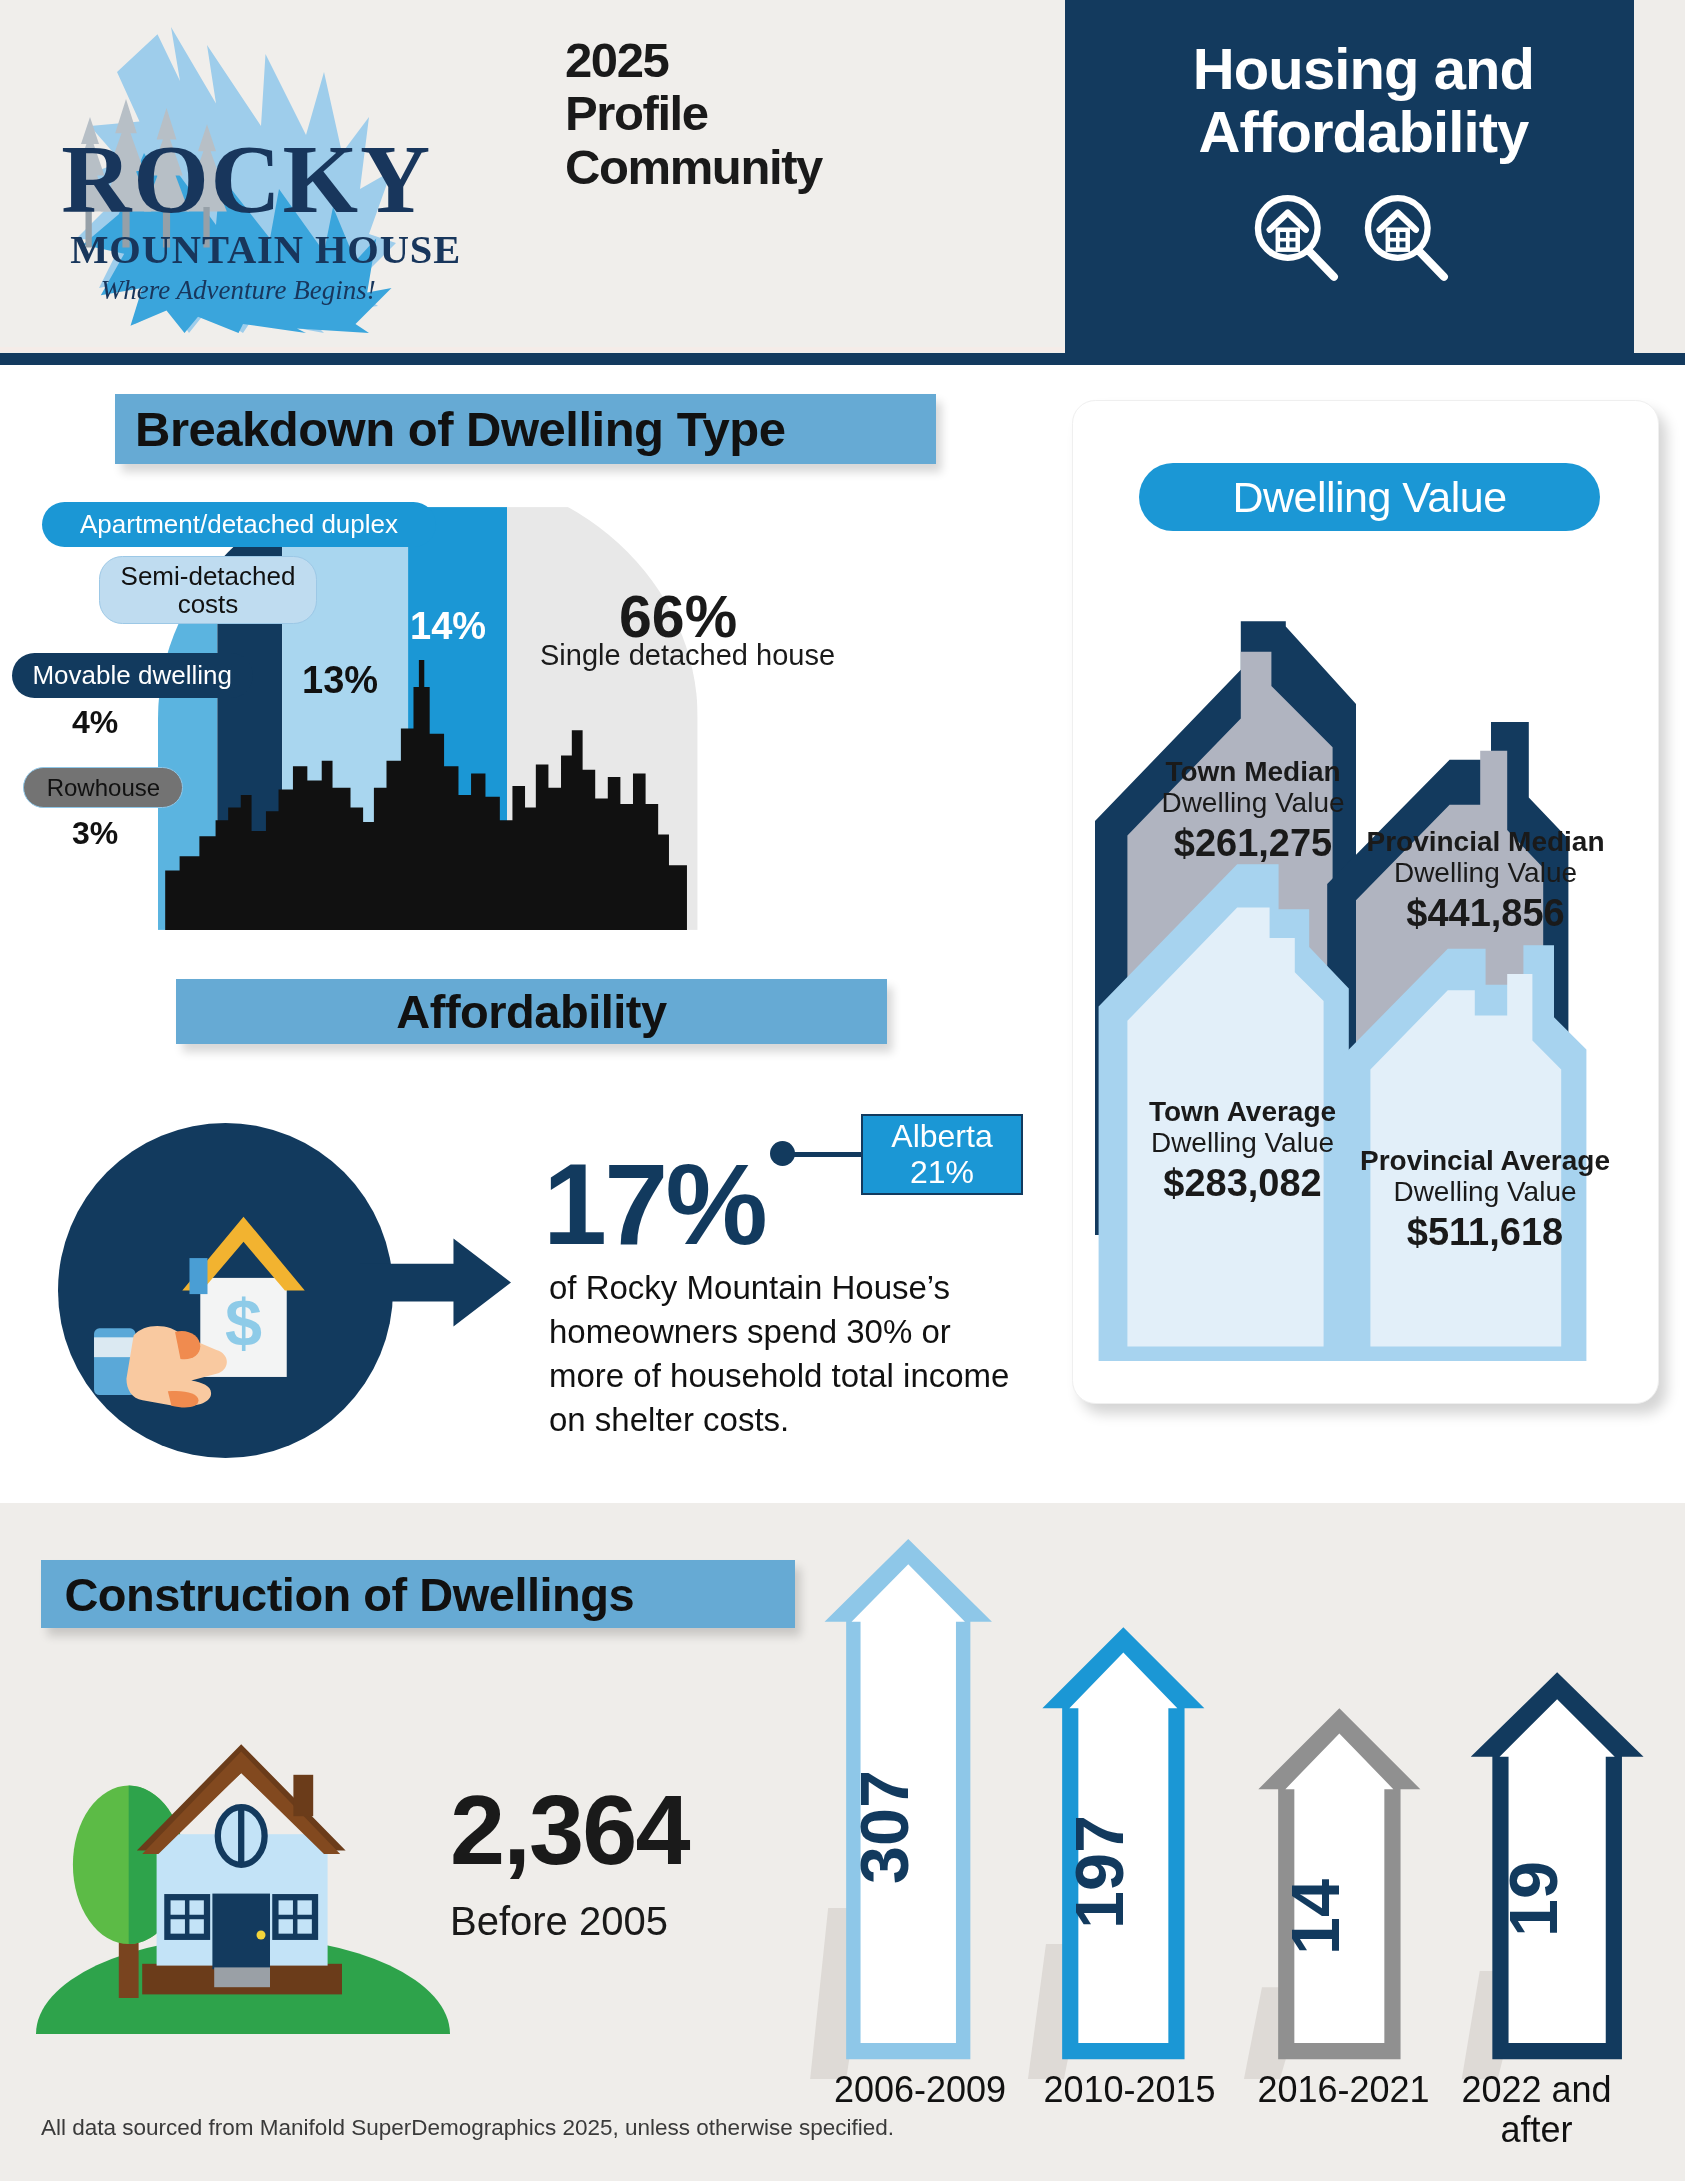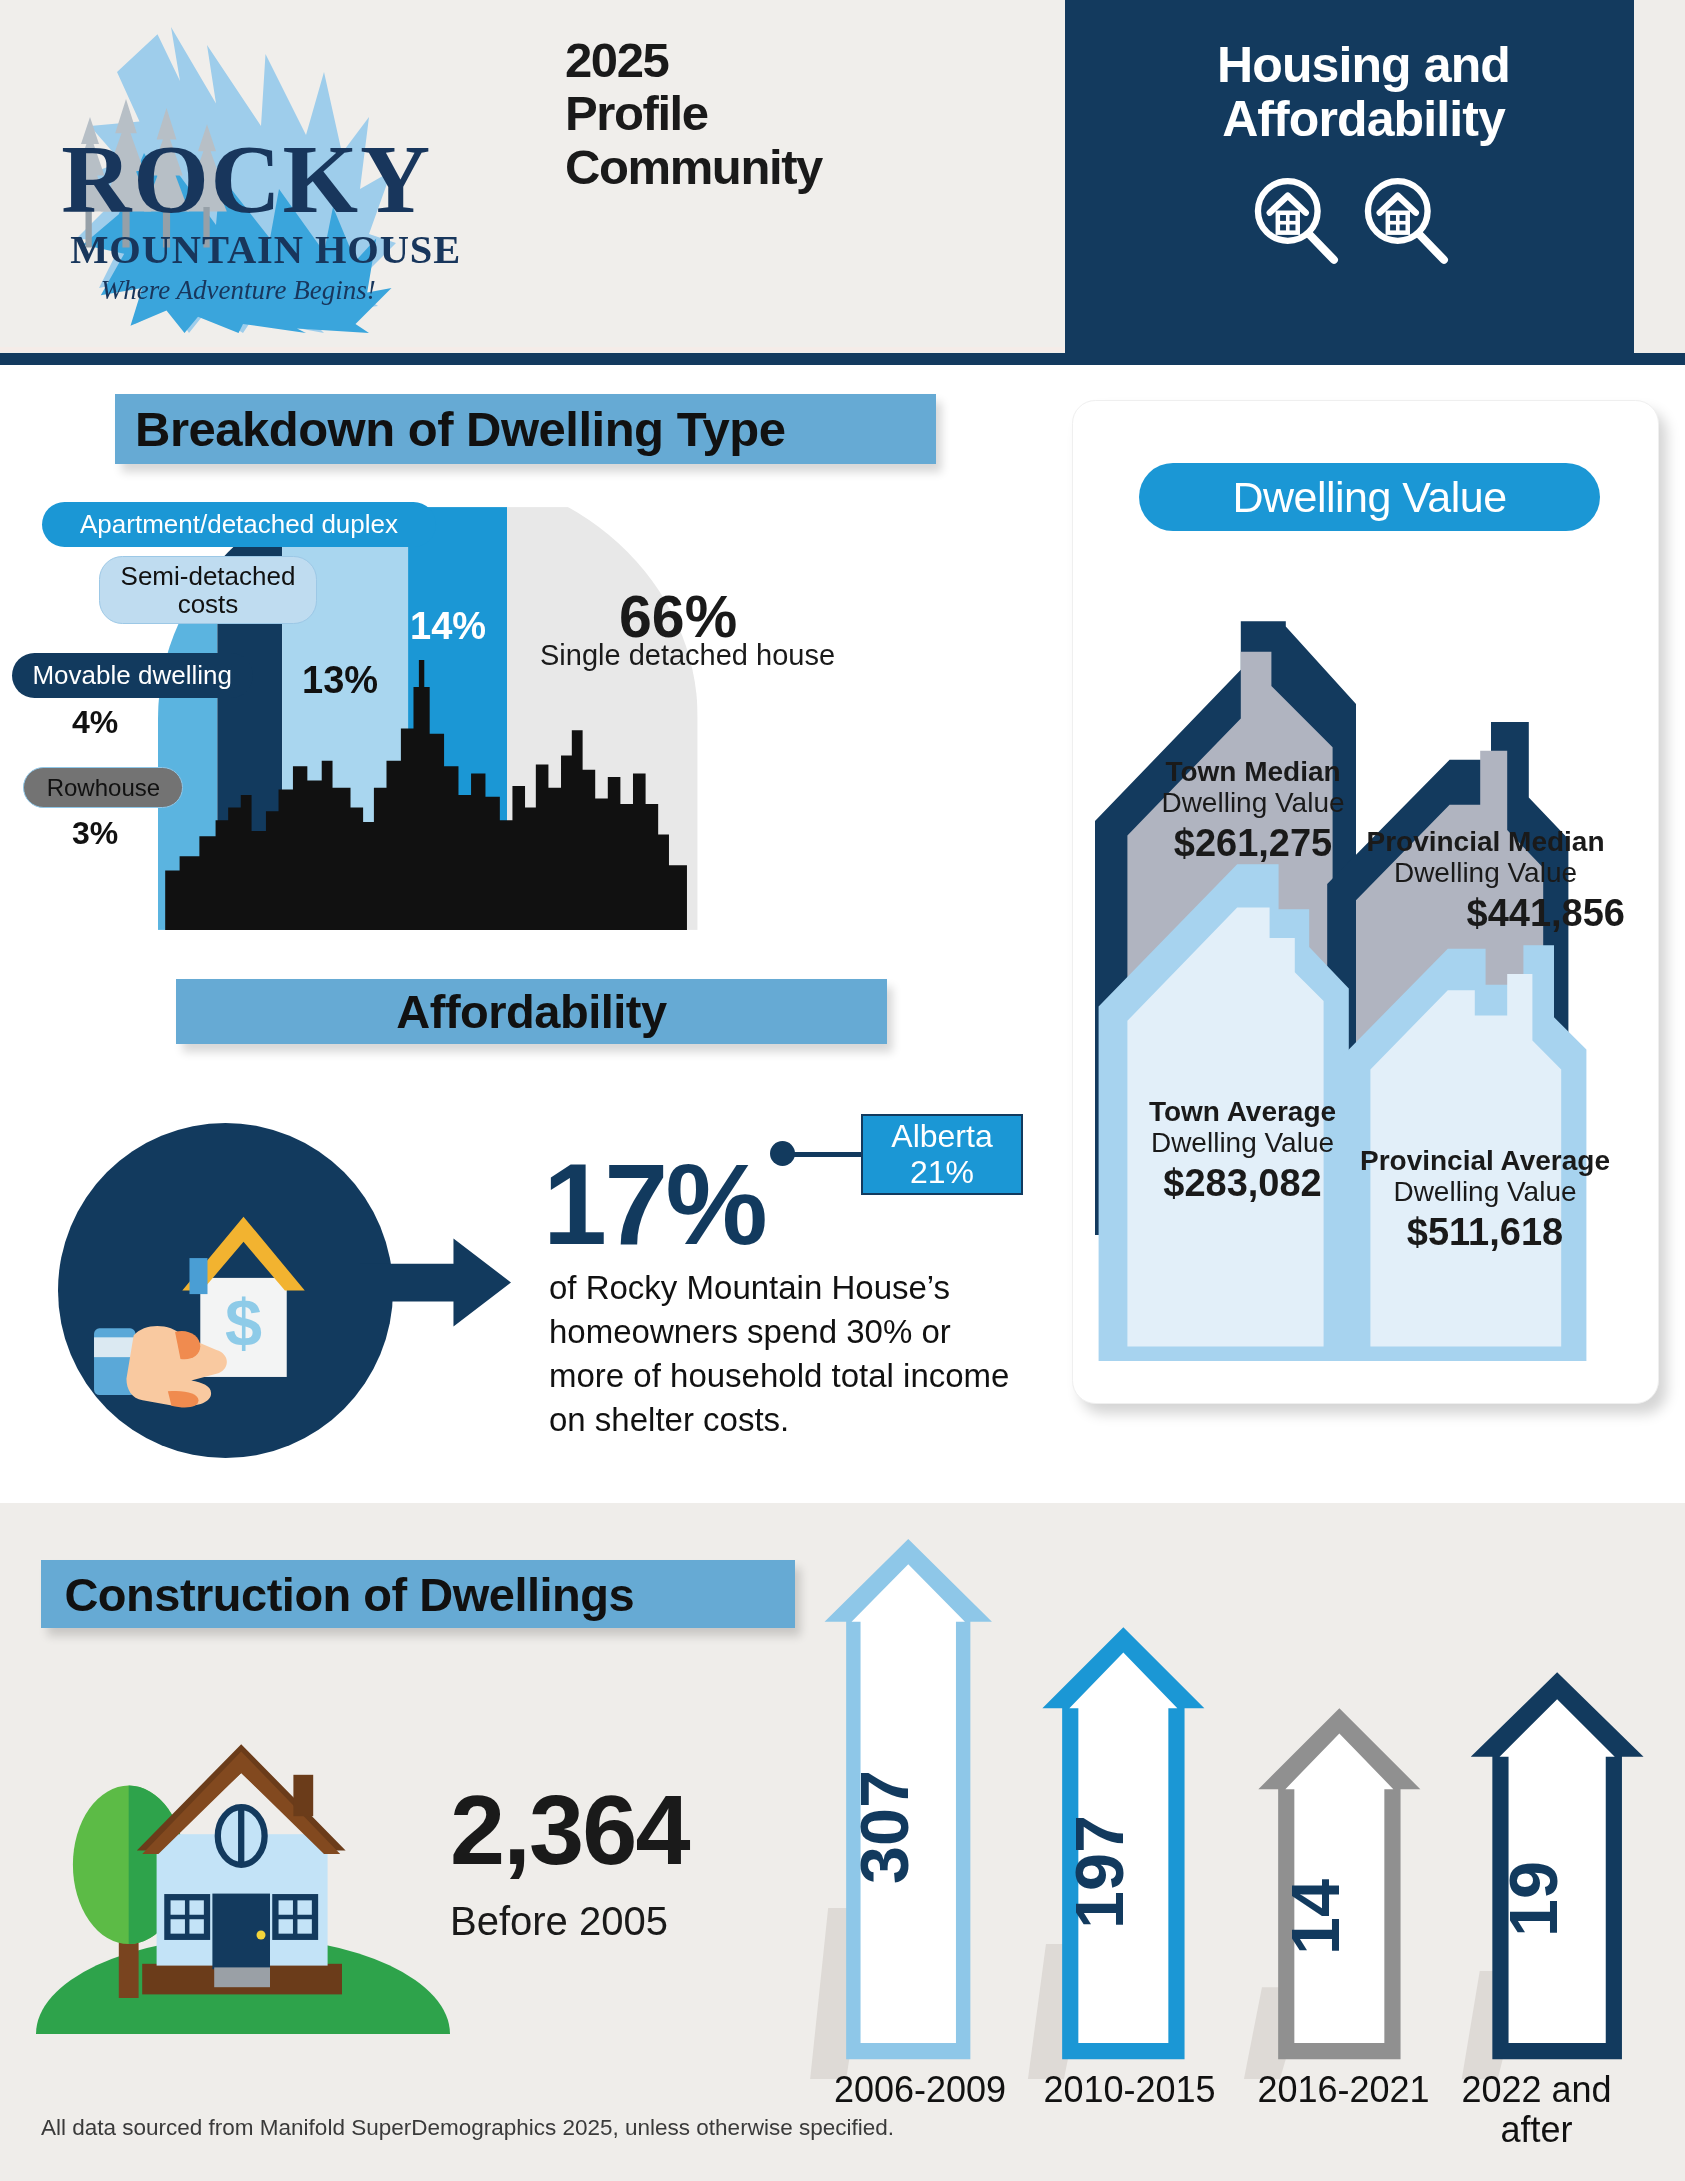--- a/index.html
+++ b/index.html
@@ -18,21 +18,21 @@
   .report-title {
     position:absolute; left:565px; top:34px; width:468px;
     font-size:49px; line-height:1.09; font-weight:700; color:#1a1a1a;
     letter-spacing:-1.4px;
   }
   .header-right {
     position:absolute; left:1065px; top:0; width:569px; height:353px;
     background:#133a5e; color:#fff; text-align:center;
   }
   .header-right .ht {
-    margin-top:38px; font-size:50px; font-weight:700; line-height:1.08; letter-spacing:-0.9px;margin-left:28px;
+    margin-top:38px; font-size:58px; font-weight:700; line-height:1.08; letter-spacing:-0.9px;margin-left:28px;
   }
   .hr-icons { margin-top:27px; display:flex; justify-content:center; gap:16px; }
   .header-edge { position:absolute; left:1634px; top:0; width:52px; height:353px; background:#efedea; }
   .nav-divider { position:absolute; left:0; top:353px; width:1686px; height:12.6px; background:#133a5e; }
   .thin-rule { position:absolute; left:0; top:347px; width:1065px; height:5.4px; background:#f5ece8; }
 
   
   .main-white { position:absolute; left:0; top:365px; width:1686px; height:1138px; background:#ffffff; }
 
   
@@ -103,21 +103,21 @@
   }
   .houses { position:absolute; left:1086px; top:551px; width:567px; height:837px; }
   .h-label { position:absolute; text-align:center; color:#1a1a1a; line-height:1.12; }
   .h-label .t1 { font-weight:700; }
   .h-label .t2 { font-weight:400; }
   .h-label .t3 { font-weight:700; }
 
   .lbl-town-med { left:1145px; top:756px; width:216px; font-size:28px; }
   .lbl-town-med .t3 { font-size:38px; display:block; margin-top:3.6px; }
   .lbl-prov-med { left:1346px; top:826px; width:279px; font-size:28px; }
-  .lbl-prov-med .t3 { font-size:38px; display:block; margin-top:3.6px;text-align:right; }
+  .lbl-prov-med .t3 { font-size:38px; display:block; margin-top:3.6px; }
   .lbl-town-avg { left:1130px; top:1096px; width:225px; font-size:28px; }
   .lbl-town-avg .t3 { font-size:38px; display:block; margin-top:3.6px; }
   .lbl-prov-avg { left:1350px; top:1145px; width:270px; font-size:28px; }
   .lbl-prov-avg .t3 { font-size:38px; display:block; margin-top:3.6px; }
 
   
   .constr-bg { position:absolute; left:0; top:1503px; width:1686px; height:679px; background:#efedea; }
   .house-illus { position:absolute; left:36px; top:1674px; width:450px; height:360px; }
   .constr-number { position:absolute; left:450px; top:1773px; width:315px; font-size:99px; font-weight:700; color:#1a1a1a; letter-spacing:-1.8px; }
   .constr-sub { position:absolute; left:450px; top:1899px; width:315px; font-size:40px; color:#1a1a1a; }

